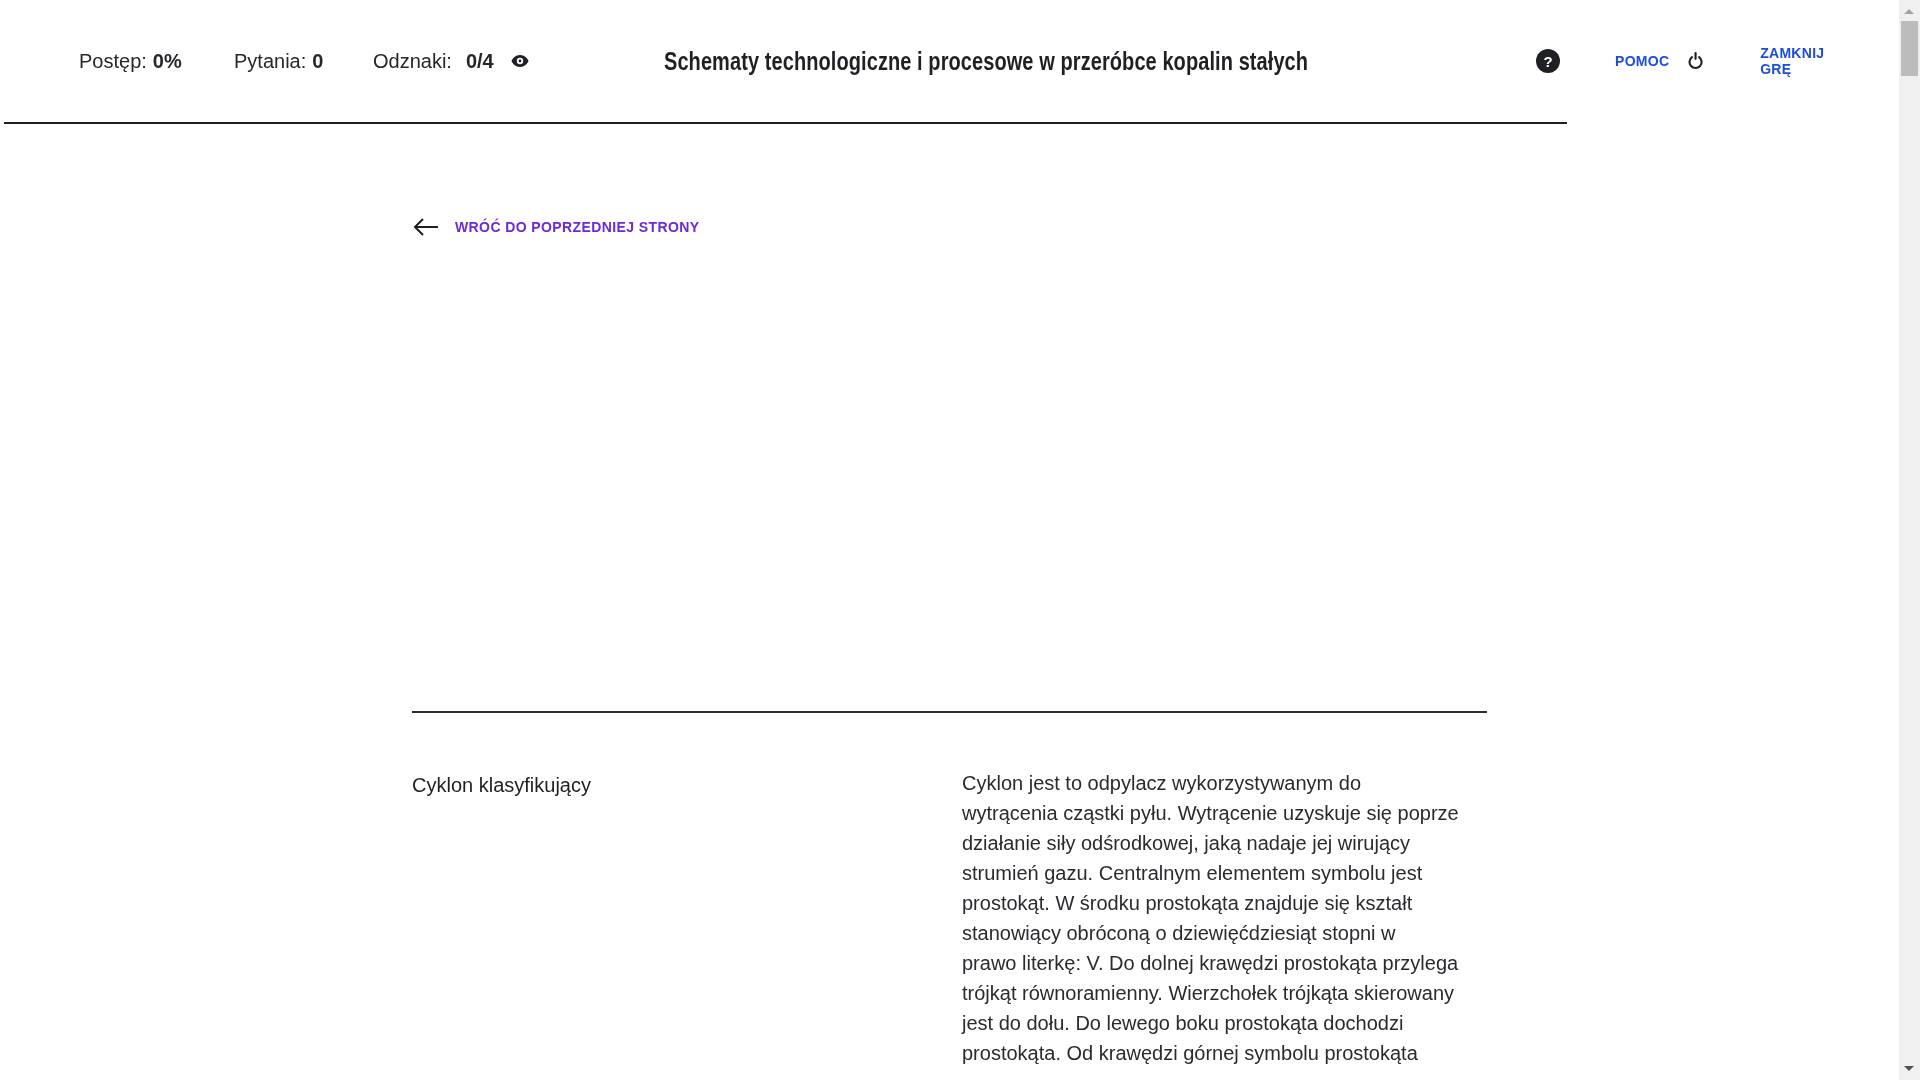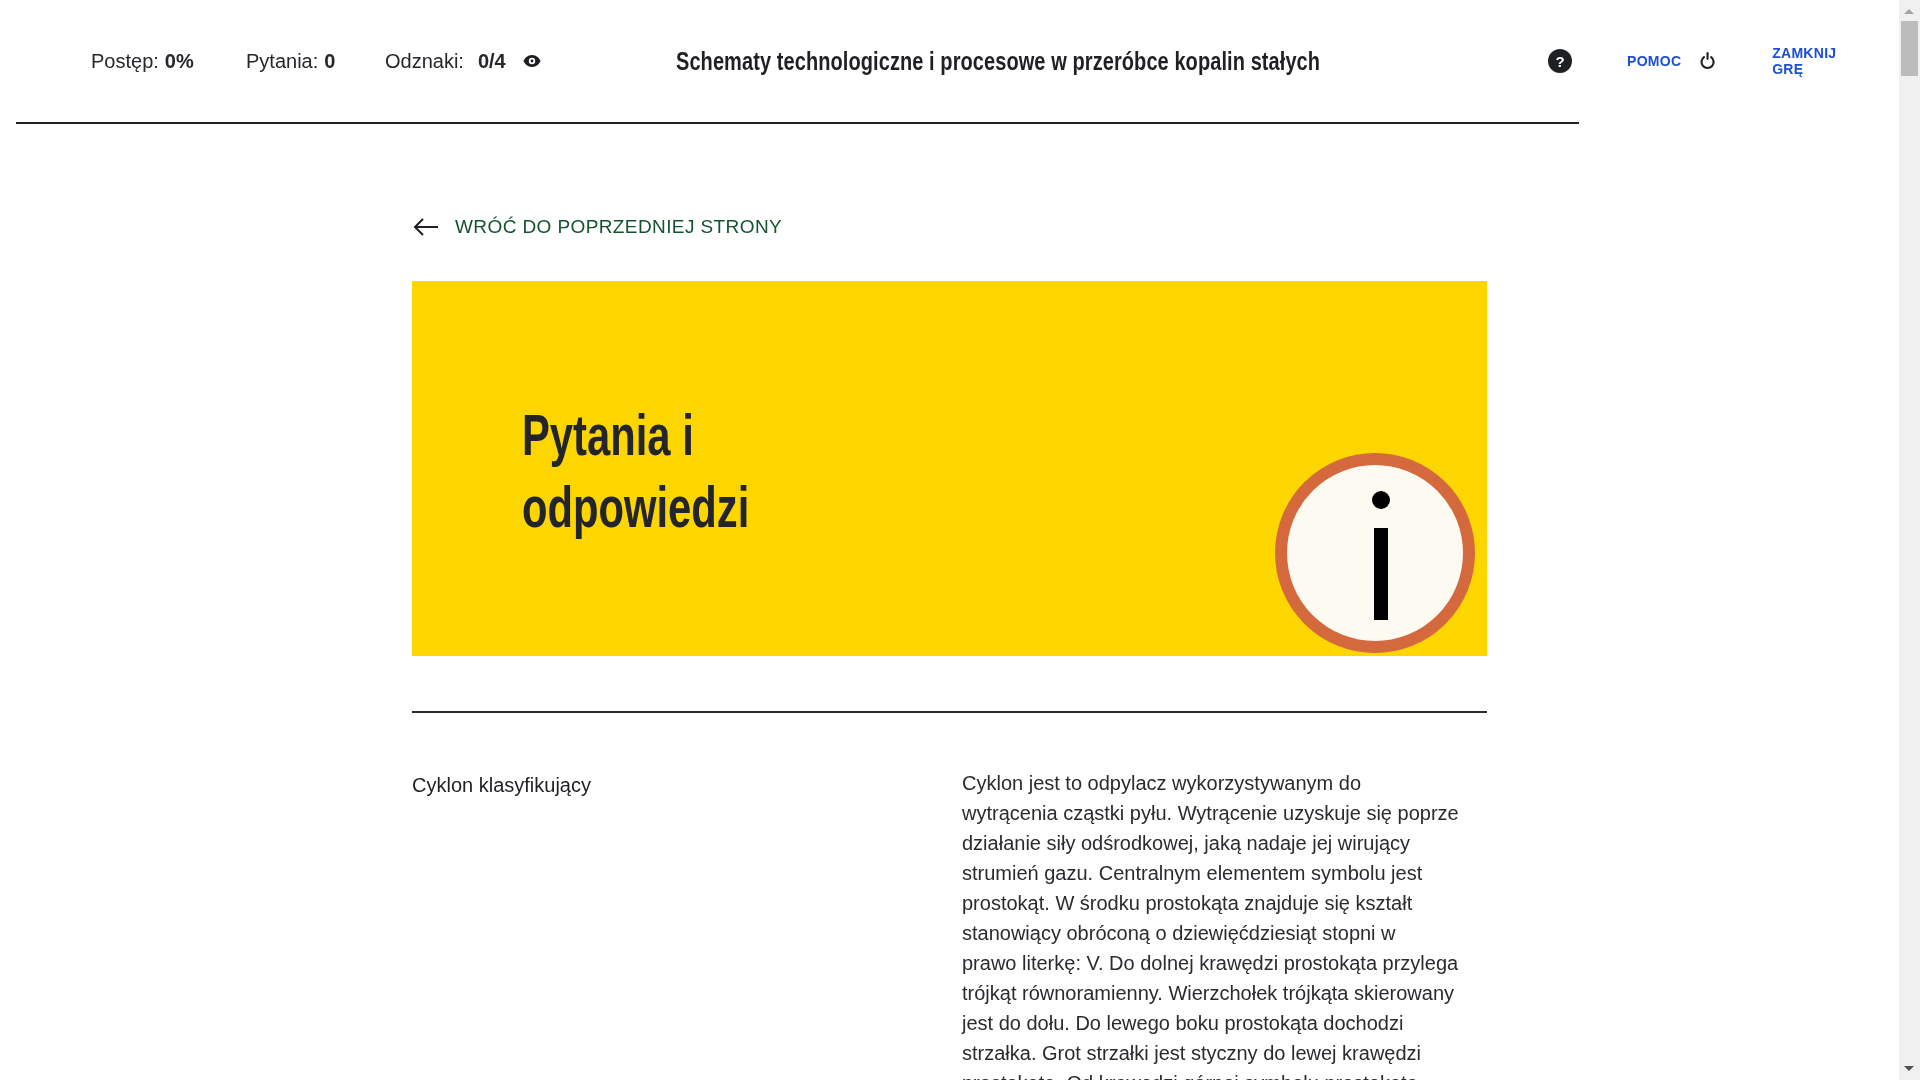--- a/index.html
+++ b/index.html
@@ -2,21 +2,21 @@
 <html><head>
 <meta charset="utf-8">
 <style>
   * { box-sizing: border-box; margin: 0; padding: 0; }
   html, body { width: 1920px; height: 1080px; overflow: hidden; background: #ffffff; }
   body { position: relative; font-family: "Liberation Sans", "DejaVu Sans", sans-serif; color: #1f2024; }
 
   .page { position: absolute; left: 0; top: 0; width: 1899px; height: 1080px; background: #fff; overflow: hidden; }
 
   
-  .header { position: absolute; left: 16px; top: 0; width: 1563px; height: 124px; border-bottom: 2px solid #1f2024; }
+  .header { position: absolute; left: 4px; top: 0; width: 1563px; height: 124px; border-bottom: 2px solid #1f2024; }
   .stat { position: absolute; top: 49px; font-size: 20px; line-height: 24px; color: #26272b; white-space: nowrap; }
   .stat .val { font-weight: bold; margin-left: 6px; }
   .stat-progress { left: 75px; }
   .stat-points { left: 230px; }
   .stat-badges { left: 369px; }
   .stat-badges .val { margin-left: 14px; }
   .eye-icon { position: absolute; left: 507px; top: 53px; width: 18px; height: 16px; }
 
   .header-title { position: absolute; left: 644px; top: 44px; width: 611px; height: 34px; overflow: visible; white-space: nowrap; margin-left: 16px; }
   .header-title span { display: inline-block; font-family: "Liberation Sans", sans-serif; font-weight: bold; font-size: 25px; line-height: 34px; color: #1f2024; transform: scaleX(0.80); transform-origin: left center; letter-spacing: 0.1px; }
@@ -24,21 +24,21 @@
   .hdr-btn { position: absolute; top: 47px; height: 28px; display: flex; align-items: center; cursor: pointer; }
   .hdr-btn .lbl { font-size: 14px; font-weight: bold; letter-spacing: 0.3px; color: #1d4ed8; text-transform: uppercase; margin-left: 40px; }
   .help-btn { left: 1532px; }
   .help-btn .icon { width: 24px; height: 24px; margin-right: 15px; }
   .close-btn { left: 1683px; }
   .close-btn .icon { width: 24px; height: 26px; margin-right: 16px; }
 
   
   .back-link { position: absolute; left: 413px; top: 214px; height: 26px; display: flex; align-items: center; cursor: pointer; }
   .back-link .icon { width: 26px; height: 18px; margin-right: 16px; }
-  .back-link .lbl { font-size: 19px; font-weight: normal; letter-spacing: 0.4px; color: #14532d; text-transform: uppercase; }
+  .back-link .lbl { font-size: 14px; font-weight: bold; letter-spacing: 0.4px; color: #6d28d9; text-transform: uppercase; }
 
   
   .banner { position: absolute; left: 412px; top: 281px; width: 1075px; height: 375px; background: #fdd600; overflow: hidden; }
   .banner-title { position: absolute; left: 110px; top: 118px; width: 400px; }
   .banner-title span { display: block; font-weight: bold; font-size: 58px; line-height: 72px; color: #23252a; transform: scaleX(0.72); transform-origin: left center; white-space: nowrap; }
   .info-icon { position: absolute; left: 863px; top: 172px; width: 200px; height: 200px; border-radius: 50%; background: #fdfaf2; border: 12px solid #d4693e; }
   .info-icon .dot { position: absolute; left: 85px; top: 26px; width: 18px; height: 18px; border-radius: 50%; background: #000; }
   .info-icon .bar { position: absolute; left: 87px; top: 63px; width: 14px; height: 92px; background: #000; }
 
   .divider { position: absolute; left: 412px; top: 711px; width: 1075px; height: 2px; background: #2b2c30; }
@@ -97,45 +97,34 @@
   </header>
 
   <div class="back-link">
     <svg class="icon" viewBox="0 0 26 18">
       <line x1="2" y1="9" x2="25" y2="9" stroke="#1f2024" stroke-width="2"></line>
       <polyline points="10,1 2,9 10,17" fill="none" stroke="#1f2024" stroke-width="2"></polyline>
     </svg>
     <span class="lbl">WRÓĆ DO POPRZEDNIEJ STRONY</span>
   </div>
 
-  <section class="banner">
-    <h1 class="banner-title">
-      <span>Pytania i</span>
-      <span>odpowiedzi</span>
-    </h1>
-    <div class="info-icon">
-      <div class="dot"></div>
-      <div class="bar"></div>
-    </div>
-  </section>
 
   <div class="divider"></div>
 
   <div class="term">Cyklon klasyfikujący</div>
   <div class="definition">
     <span>Cyklon jest to odpylacz wykorzystywanym do</span>
     <span>wytrącenia cząstki pyłu. Wytrącenie uzyskuje się poprze</span>
     <span>działanie siły odśrodkowej, jaką nadaje jej wirujący</span>
     <span>strumień gazu. Centralnym elementem symbolu jest</span>
     <span>prostokąt. W środku prostokąta znajduje się kształt</span>
     <span>stanowiący obróconą o dziewięćdziesiąt stopni w</span>
     <span>prawo literkę: V. Do dolnej krawędzi prostokąta przylega</span>
     <span>trójkąt równoramienny. Wierzchołek trójkąta skierowany</span>
     <span>jest do dołu. Do lewego boku prostokąta dochodzi</span>
-    <span>strzałka. Grot strzałki jest styczny do lewej krawędzi</span>
     <span>prostokąta. Od krawędzi górnej symbolu prostokąta</span>
   </div>
 </div>
 
 <div class="scrollbar">
   <div class="scroll-up"></div>
   <div class="scroll-thumb"></div>
   <div class="scroll-down"></div>
 </div>
 

